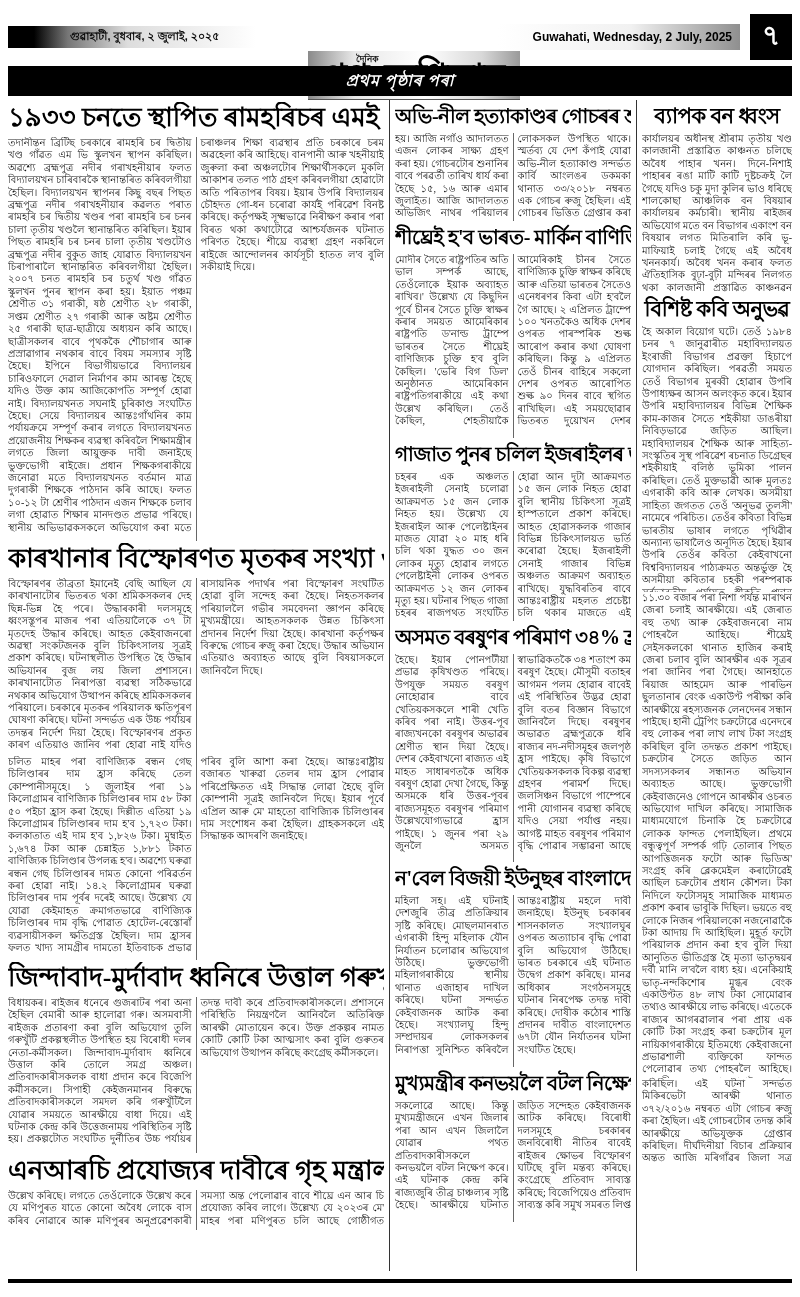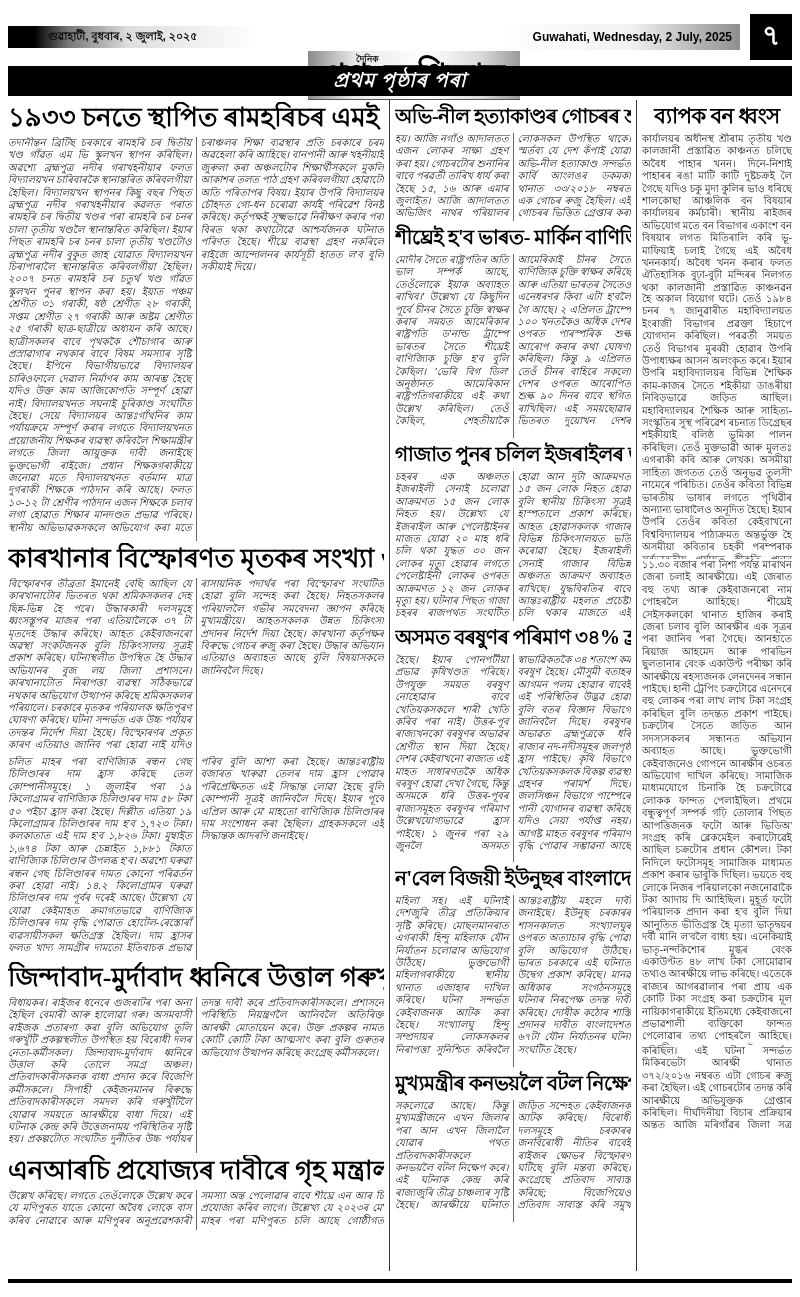--- a/index.html
+++ b/index.html
@@ -9,21 +9,21 @@
     margin:0 auto;
   }
   
   .hdr{position:absolute;top:12px;left:8px;right:8px;height:50px;}
   .date-left{
     position:absolute;left:0;top:14px;width:248px;height:22px;
     background:linear-gradient(90deg,#000 0px,#000 26px,#777 60px,#ddd 120px,#fff 100%);
     display:flex;align-items:center;
     font-family:"Liberation Sans",sans-serif;
     font-size:11px;font-weight:bold;color:#0a0a0a;
-    padding-left:40px;box-sizing:border-box;white-space:nowrap;overflow:hidden;
+    padding-left:62px;box-sizing:border-box;white-space:nowrap;overflow:hidden;
   }
   .masthead{
     position:absolute;left:300px;top:0;width:212px;height:48px;
     background:linear-gradient(90deg,#8a8a8a 0%,#e8e8e8 22%,#ffffff 55%,#d8d8d8 82%,#9a9a9a 100%);
     border-bottom:1px solid #555;
     margin-top:39px;
   }
   .masthead-daily{
     position:absolute;left:48px;top:1px;font-size:9px;font-weight:bold;color:#111;
   }
@@ -41,21 +41,21 @@
   }
   .page-num{
     position:absolute;right:0;top:2px;width:42px;height:46px;background:#000;color:#fff;
     display:flex;align-items:center;justify-content:center;
     font-size:28px;font-weight:bold;
   }
   
   .banner{
     position:absolute;top:66px;left:8px;right:8px;height:30px;background:#000;
     display:flex;align-items:center;justify-content:center;
-    color:#fff;font-size:20px;font-weight:bold;font-style:italic;letter-spacing:1px;
+    color:#fff;font-size:16px;font-weight:bold;font-style:italic;letter-spacing:1px;
   }
   
   .content{
     position:absolute;top:100px;left:8px;right:8px;bottom:26px;
     display:flex;flex-direction:row;
   }
   .colgroup{box-sizing:border-box;overflow:hidden;}
   .cg-left{width:376px;}
   .cg-mid{width:236px;}
   .cg-right{flex:1;}
@@ -65,21 +65,21 @@
     font-weight:bold;text-align:center;color:#000;
     white-space:nowrap;overflow:hidden;margin:2px 0 3px 0;
   }
   .hl-l{font-size:26px;line-height:32px;}
   .hl-m{font-size:20px;line-height:28px;letter-spacing:-0.5px;}
   .hl-r{font-size:21px;line-height:28px;letter-spacing:-0.5px;}
   .body{
     font-size:10px;line-height:12.4px;text-align:justify;color:#151515;
     overflow:hidden;
   }
-  .cols2{column-count:2;column-gap:9px;column-rule:1px solid #666;column-fill:auto;font-style:italic;}
+  .cols2{column-count:2;column-gap:9px;column-rule:1px solid #666;column-fill:auto;}
   
   .lb0{height:404px;} .lb1{height:178px;} .lb2{height:204px;} .lb3{height:156px;} .lb4{height:40px;}
   .mb0{height:88px;}  .mb1{height:184px;} .mb2{height:150px;} .mb3{height:208px;} .mb4{height:172px;} .mb5{height:122px;}
   .rb0{height:160px;} .rb1{height:266px;} .rb2{height:486px;} .rb3{height:86px;}
   .bottom-rule{
     position:absolute;left:8px;right:8px;bottom:14px;height:4px;background:#000;
   }
 </style>
 </head>
 <body>
@@ -160,20 +160,21 @@
     </section>
 
     <div class="vrule"></div>
 
     <section class="colgroup cg-right">
       <article>
         <h2 class="hl hl-r">ব্যাপক বন ধ্বংস</h2>
         <div class="body rb0">কাৰ্যালয়ৰ অধীনস্থ শ্ৰীৰাম তৃতীয় খণ্ড কালজানী প্ৰস্তাৱিত কাঞ্চনত চলিছে অবৈধ পাহাৰ খনন। দিনে-নিশাই পাহাৰৰ ৰঙা মাটি কাটি দুষ্টচক্ৰই লৈ গৈছে যদিও চকু মুদা কুলিৰ ভাও ধৰিছে শালকোছা আঞ্চলিক বন বিষয়াৰ কাৰ্যালয়ৰ কৰ্মচাৰী। স্থানীয় ৰাইজৰ অভিযোগ মতে বন বিভাগৰ একাংশ বন বিষয়াৰ লগত মিতিৰালি কৰি ভূ-মাফিয়াই চলাই গৈছে এই অবৈধ খননকাৰ্য। অবৈধ খনন কৰাৰ ফলত ঐতিহাসিক বুঢ়া-বুঢ়ী মন্দিৰৰ নিলগত থকা কালজানী প্ৰস্তাৱিত কাঞ্চনৱন এতিয়া ধ্বংসপ্ৰাপ্ত হোৱাৰ উপক্ৰম হৈছে। শালকোছা আঞ্চলিক বন বিষয়াৰ কাৰ্যালয়ৰ অধীনত থকা কাঞ্চনসমূহৰ মাটিকে ধৰি মূল্যৱান গছসমূহ ক্ৰমাৎ কমি যোৱাত সচেতন মহলত ব্যাপক প্ৰতিক্ৰিয়াৰ সৃষ্টি হৈছে।</div>
       </article>
       <article>
+        <h2 class="hl hl-r">বিশিষ্ট কবি অনুভৱ</h2>
         <div class="body rb1">হৈ অকাল বিয়োগ ঘটে। তেওঁ ১৯৮৪ চনৰ ৭ জানুৱাৰীত মহাবিদ্যালয়ত ইংৰাজী বিভাগৰ প্ৰৱক্তা হিচাপে যোগদান কৰিছিল। পৰৱৰ্তী সময়ত তেওঁ বিভাগৰ মুৰব্বী হোৱাৰ উপৰি উপাধ্যক্ষৰ আসন অলংকৃত কৰে। ইয়াৰ উপৰি মহাবিদ্যালয়ৰ বিভিন্ন শৈক্ষিক কাম-কাজৰ সৈতে শইকীয়া ডাঙৰীয়া নিবিড়ভাৱে জড়িত আছিল। মহাবিদ্যালয়ৰ শৈক্ষিক আৰু সাহিত্য-সংস্কৃতিৰ সুস্থ পৰিৱেশ ৰচনাত ডিগ্ৰেছৰ শইকীয়াই বলিষ্ঠ ভূমিকা পালন কৰিছিল। তেওঁ মুক্তভাৱী আৰু মুলতঃ এগৰাকী কবি আৰু লেখক। অসমীয়া সাহিত্য জগতত তেওঁ 'অনুভৱ তুলসী' নামেৰে পৰিচিত। তেওঁৰ কবিতা বিভিন্ন ভাৰতীয় ভাষাৰ লগতে পৃথিৱীৰ অন্যান্য ভাষালৈও অনূদিত হৈছে। ইয়াৰ উপৰি তেওঁৰ কবিতা কেইবাখনো বিশ্ববিদ্যালয়ৰ পাঠ্যক্ৰমত অন্তৰ্ভুক্ত হৈ অসমীয়া কবিতাৰ চহকী পৰম্পৰাক সৰ্বভাৰতীয় পৰ্যায়ত স্বীকৃতি প্ৰদান কৰিছে। তেওঁ ২০১৮ চনৰ ৩১ মে'ত অৱসৰ গ্ৰহণ কৰে। অৱসৰ গ্ৰহণৰ পিছতো মহাবিদ্যালয়খনৰ সৈতে তেওঁৰ সম্পৰ্ক অক্ষুণ্ণ আছিল। তেওঁৰ বিয়োগত অসমীয়া জাতিয়ে এগৰাকী শক্তিশালী কবিক হেৰুৱালে। তেওঁৰ বিদেহ আত্মাৰ চিৰশান্তি কামনা কৰে আৰু শোকসন্তপ্ত পৰিয়ালবৰ্গলৈ গভীৰ সমবেদনা জ্ঞাপন কৰে।</div>
       </article>
       <article>
         <div class="body rb2">১১.৩০ বজাৰ পৰা নিশা পৰ্যন্ত মাৰাথন জেৰা চলাই আৰক্ষীয়ে। এই জেৰাত বহু তথ্য আৰু কেইবাজনৰো নাম পোহৰলৈ আহিছে। শীঘ্ৰেই সেইসকলকো থানাত হাজিৰ কৰাই জেৰা চলাব বুলি আৰক্ষীৰ এক সূত্ৰৰ পৰা জানিব পৰা গৈছে। আনহাতে ৰিয়াজ আহমেদ আৰু পাৰভিন ছুলতানাৰ বেংক একাউণ্ট পৰীক্ষা কৰি আৰক্ষীয়ে ৰহস্যজনক লেনদেনৰ সন্ধান পাইছে। হানী ট্ৰেপিং চক্ৰটোৱে এনেদৰে বহু লোকৰ পৰা লাখ লাখ টকা সংগ্ৰহ কৰিছিল বুলি তদন্তত প্ৰকাশ পাইছে। চক্ৰটোৰ সৈতে জড়িত আন সদস্যসকলৰ সন্ধানত অভিযান অব্যাহত আছে। ভুক্তভোগী কেইবাজনেও গোপনে আৰক্ষীৰ ওচৰত অভিযোগ দাখিল কৰিছে। সামাজিক মাধ্যমযোগে চিনাকি হৈ চক্ৰটোৱে লোকক ফান্দত পেলাইছিল। প্ৰথমে বন্ধুত্বপূৰ্ণ সম্পৰ্ক গঢ়ি তোলাৰ পিছত আপত্তিজনক ফটো আৰু ভিডিঅ' সংগ্ৰহ কৰি ব্লেকমেইল কৰাটোৱেই আছিল চক্ৰটোৰ প্ৰধান কৌশল। টকা নিদিলে ফটোসমূহ সামাজিক মাধ্যমত প্ৰকাশ কৰাৰ ভাবুকি দিছিল। ভয়তে বহু লোকে নিজৰ পৰিয়ালকো নজনোৱাকৈ টকা আদায় দি আহিছিল। মুহূৰ্ত ফটো পৰিয়ালক প্ৰদান কৰা হ'ব বুলি দিয়া আনুতিত ভীতিগ্ৰস্ত হৈ মৃত্যা ভাতৃদ্বয়ৰ দৰ্বী মানি ল'বলৈ বাধ্য হয়। এনেকিয়াই ভাতৃ-নন্দকিশোৰ মুগ্ধৰ বেংক একাউণ্টত ৪৮ লাখ টকা সোমোৱাৰ তথ্যও আৰক্ষীয়ে লাভ কৰিছে। এতেকে ৰাজ্যৰ আগৰৱালাৰ পৰা প্ৰায় এক কোটি টকা সংগ্ৰহ কৰা চক্ৰটোৰ মূল নায়িকাগৰাকীয়ে ইতিমধ্যে কেইবাজনো প্ৰভাৱশালী ব্যক্তিকো ফান্দত পেলোৱাৰ তথ্য পোহৰলৈ আহিছে। আৰক্ষীয়ে জব্দ কৰা মোবাইল ফোনৰ ফৰেনছিক পৰীক্ষাৰ ব্যৱস্থা কৰিছে। ইয়াৰ পৰা আৰু বহু তথ্য পোহৰলৈ অহাৰ সম্ভাৱনা আছে।</div>
       </article>
       <article>
         <div class="body rb3">কৰিছিল। এই ঘটনা সন্দৰ্ভত মিকিৰভেটা আৰক্ষী থানাত ৩৭২/২০১৬ নম্বৰত এটা গোচৰ ৰুজু কৰা হৈছিল। এই গোচৰটোৰ তদন্ত কৰি আৰক্ষীয়ে অভিযুক্তক গ্ৰেপ্তাৰ কৰিছিল। দীৰ্ঘদিনীয়া বিচাৰ প্ৰক্ৰিয়াৰ অন্তত আজি মৰিগাঁৱৰ জিলা সত্ৰ ন্যায়াধীশৰ আদালতে ভাৰতীয় দণ্ডবিধিৰ ৩০২ নং ধাৰাত দোষী সাব্যস্ত কৰি হত্যাকাণ্ডৰ অপৰাধী হাফিজুৰ ৰহমানক যাৱজ্জীৱন কাৰাদণ্ডেৰে দণ্ডিত কৰিছে।</div>
       </article>
     </section>
 

